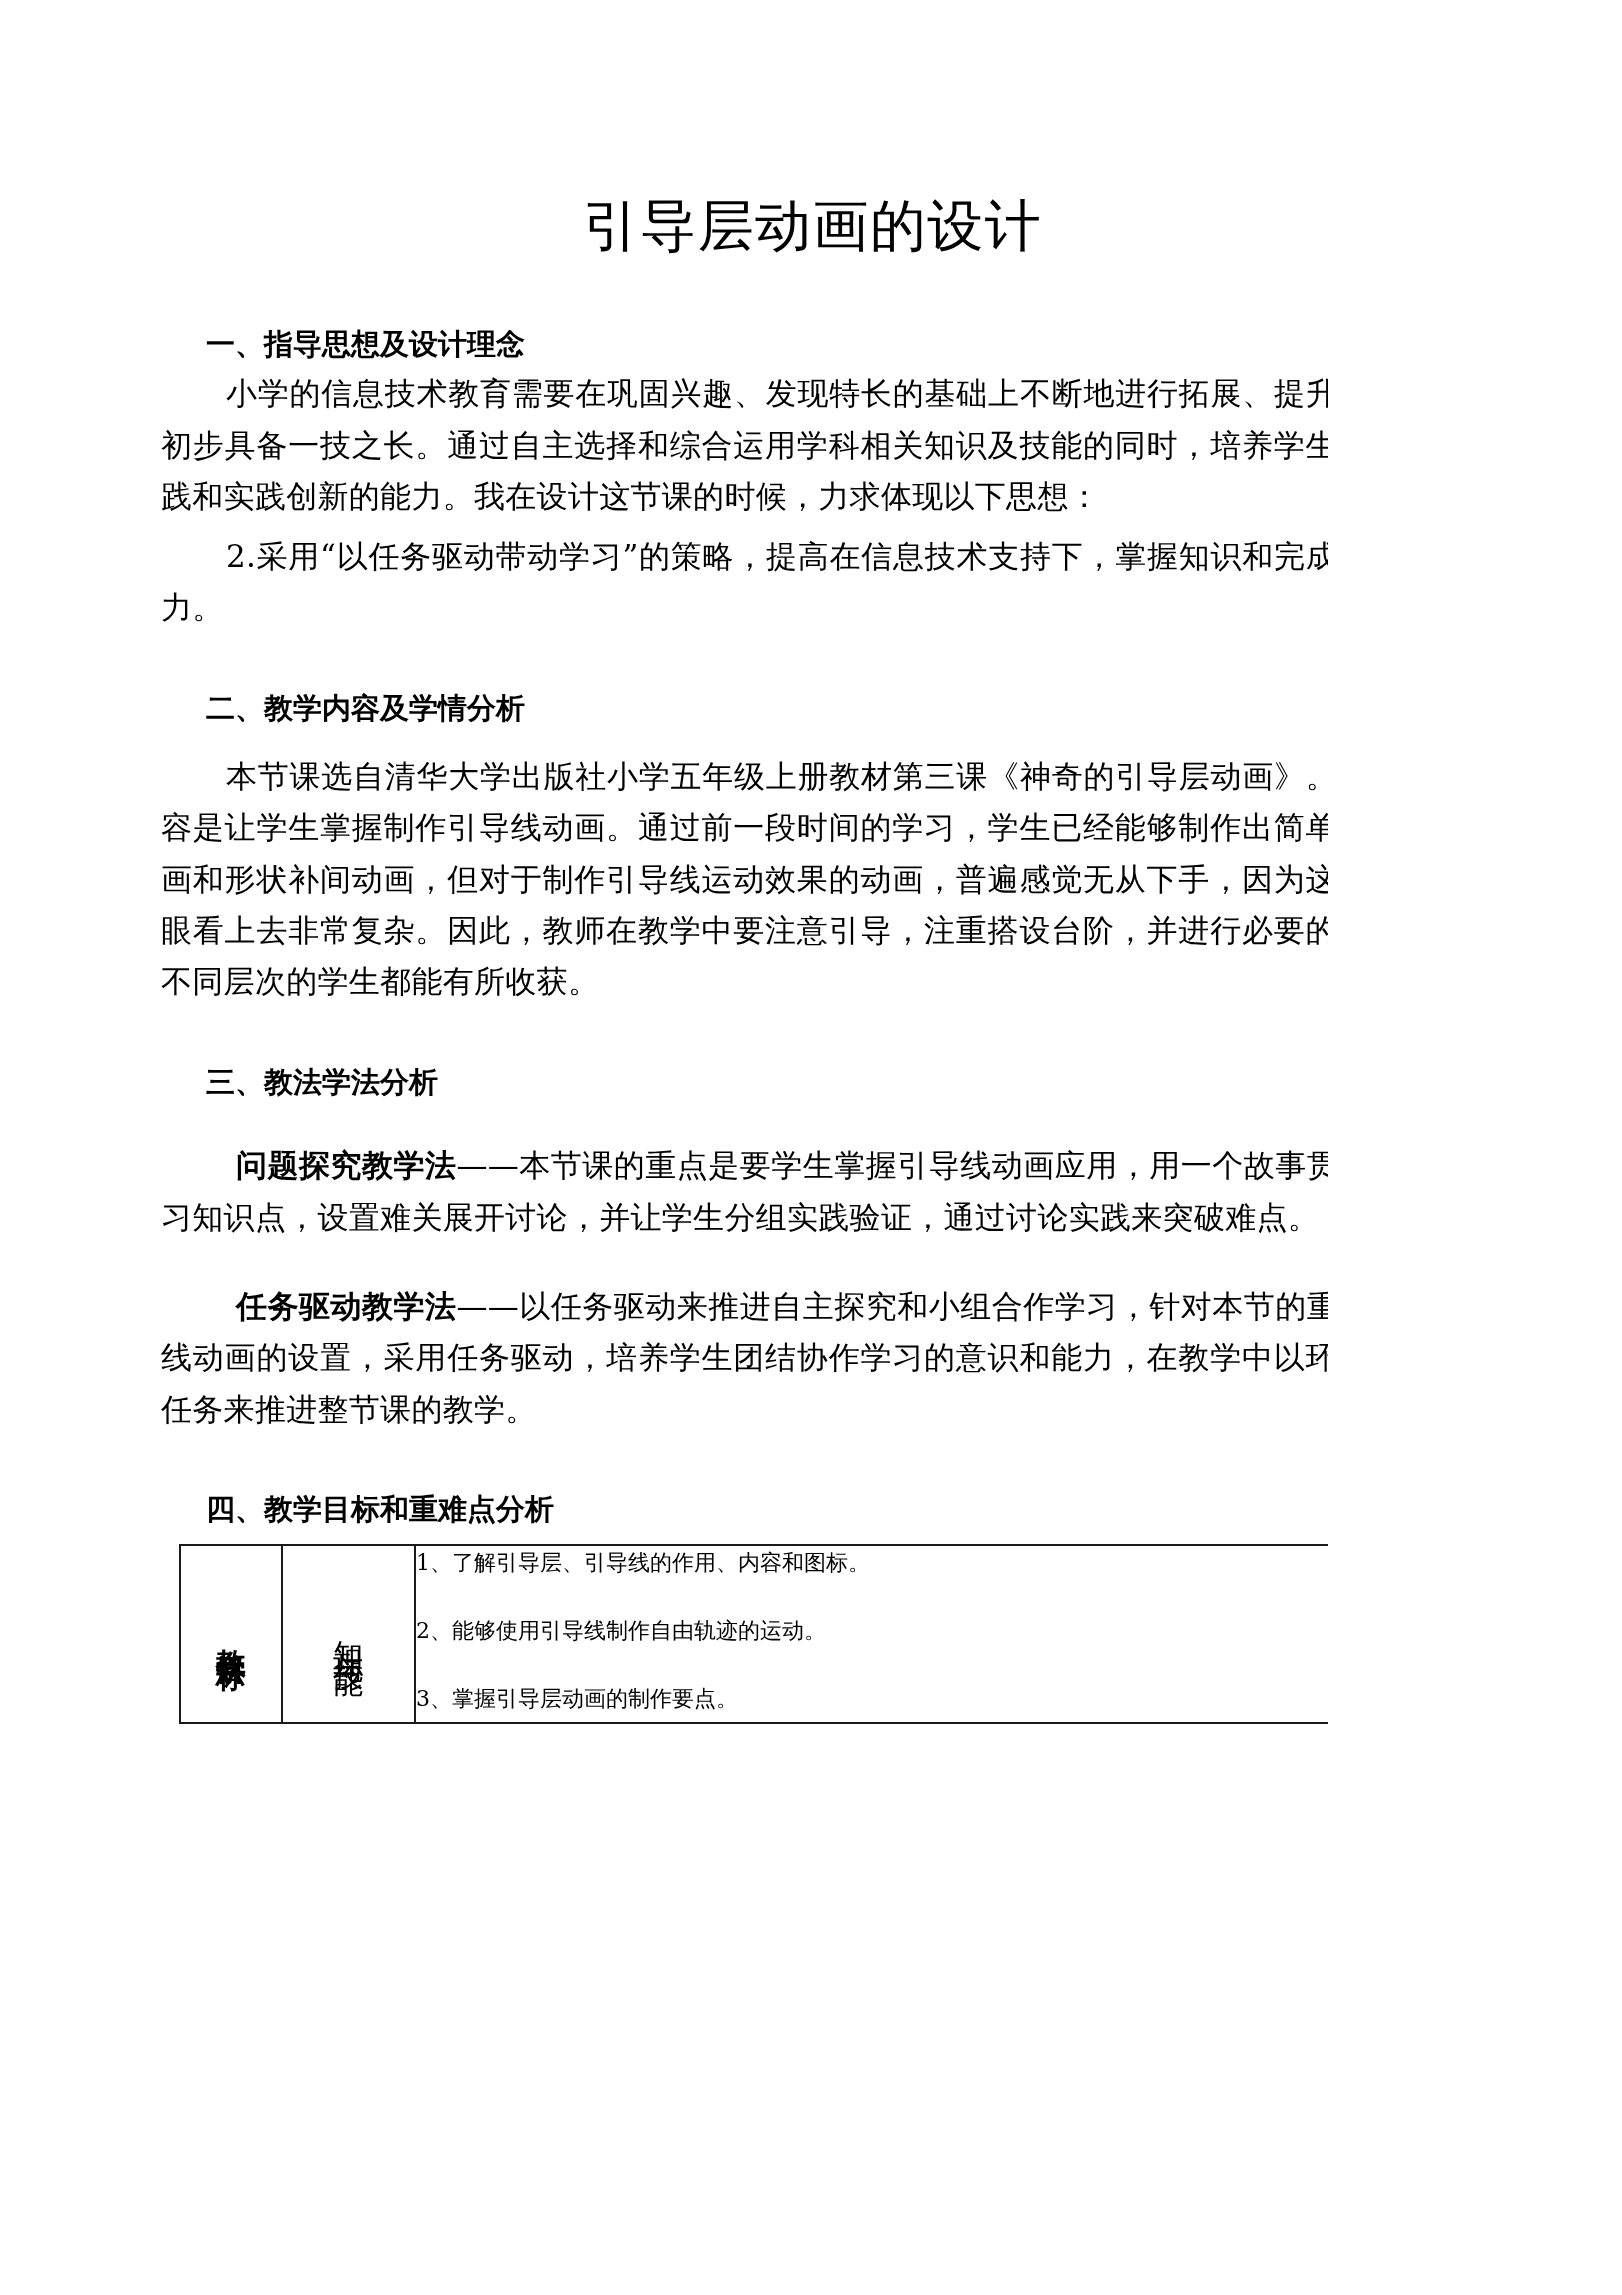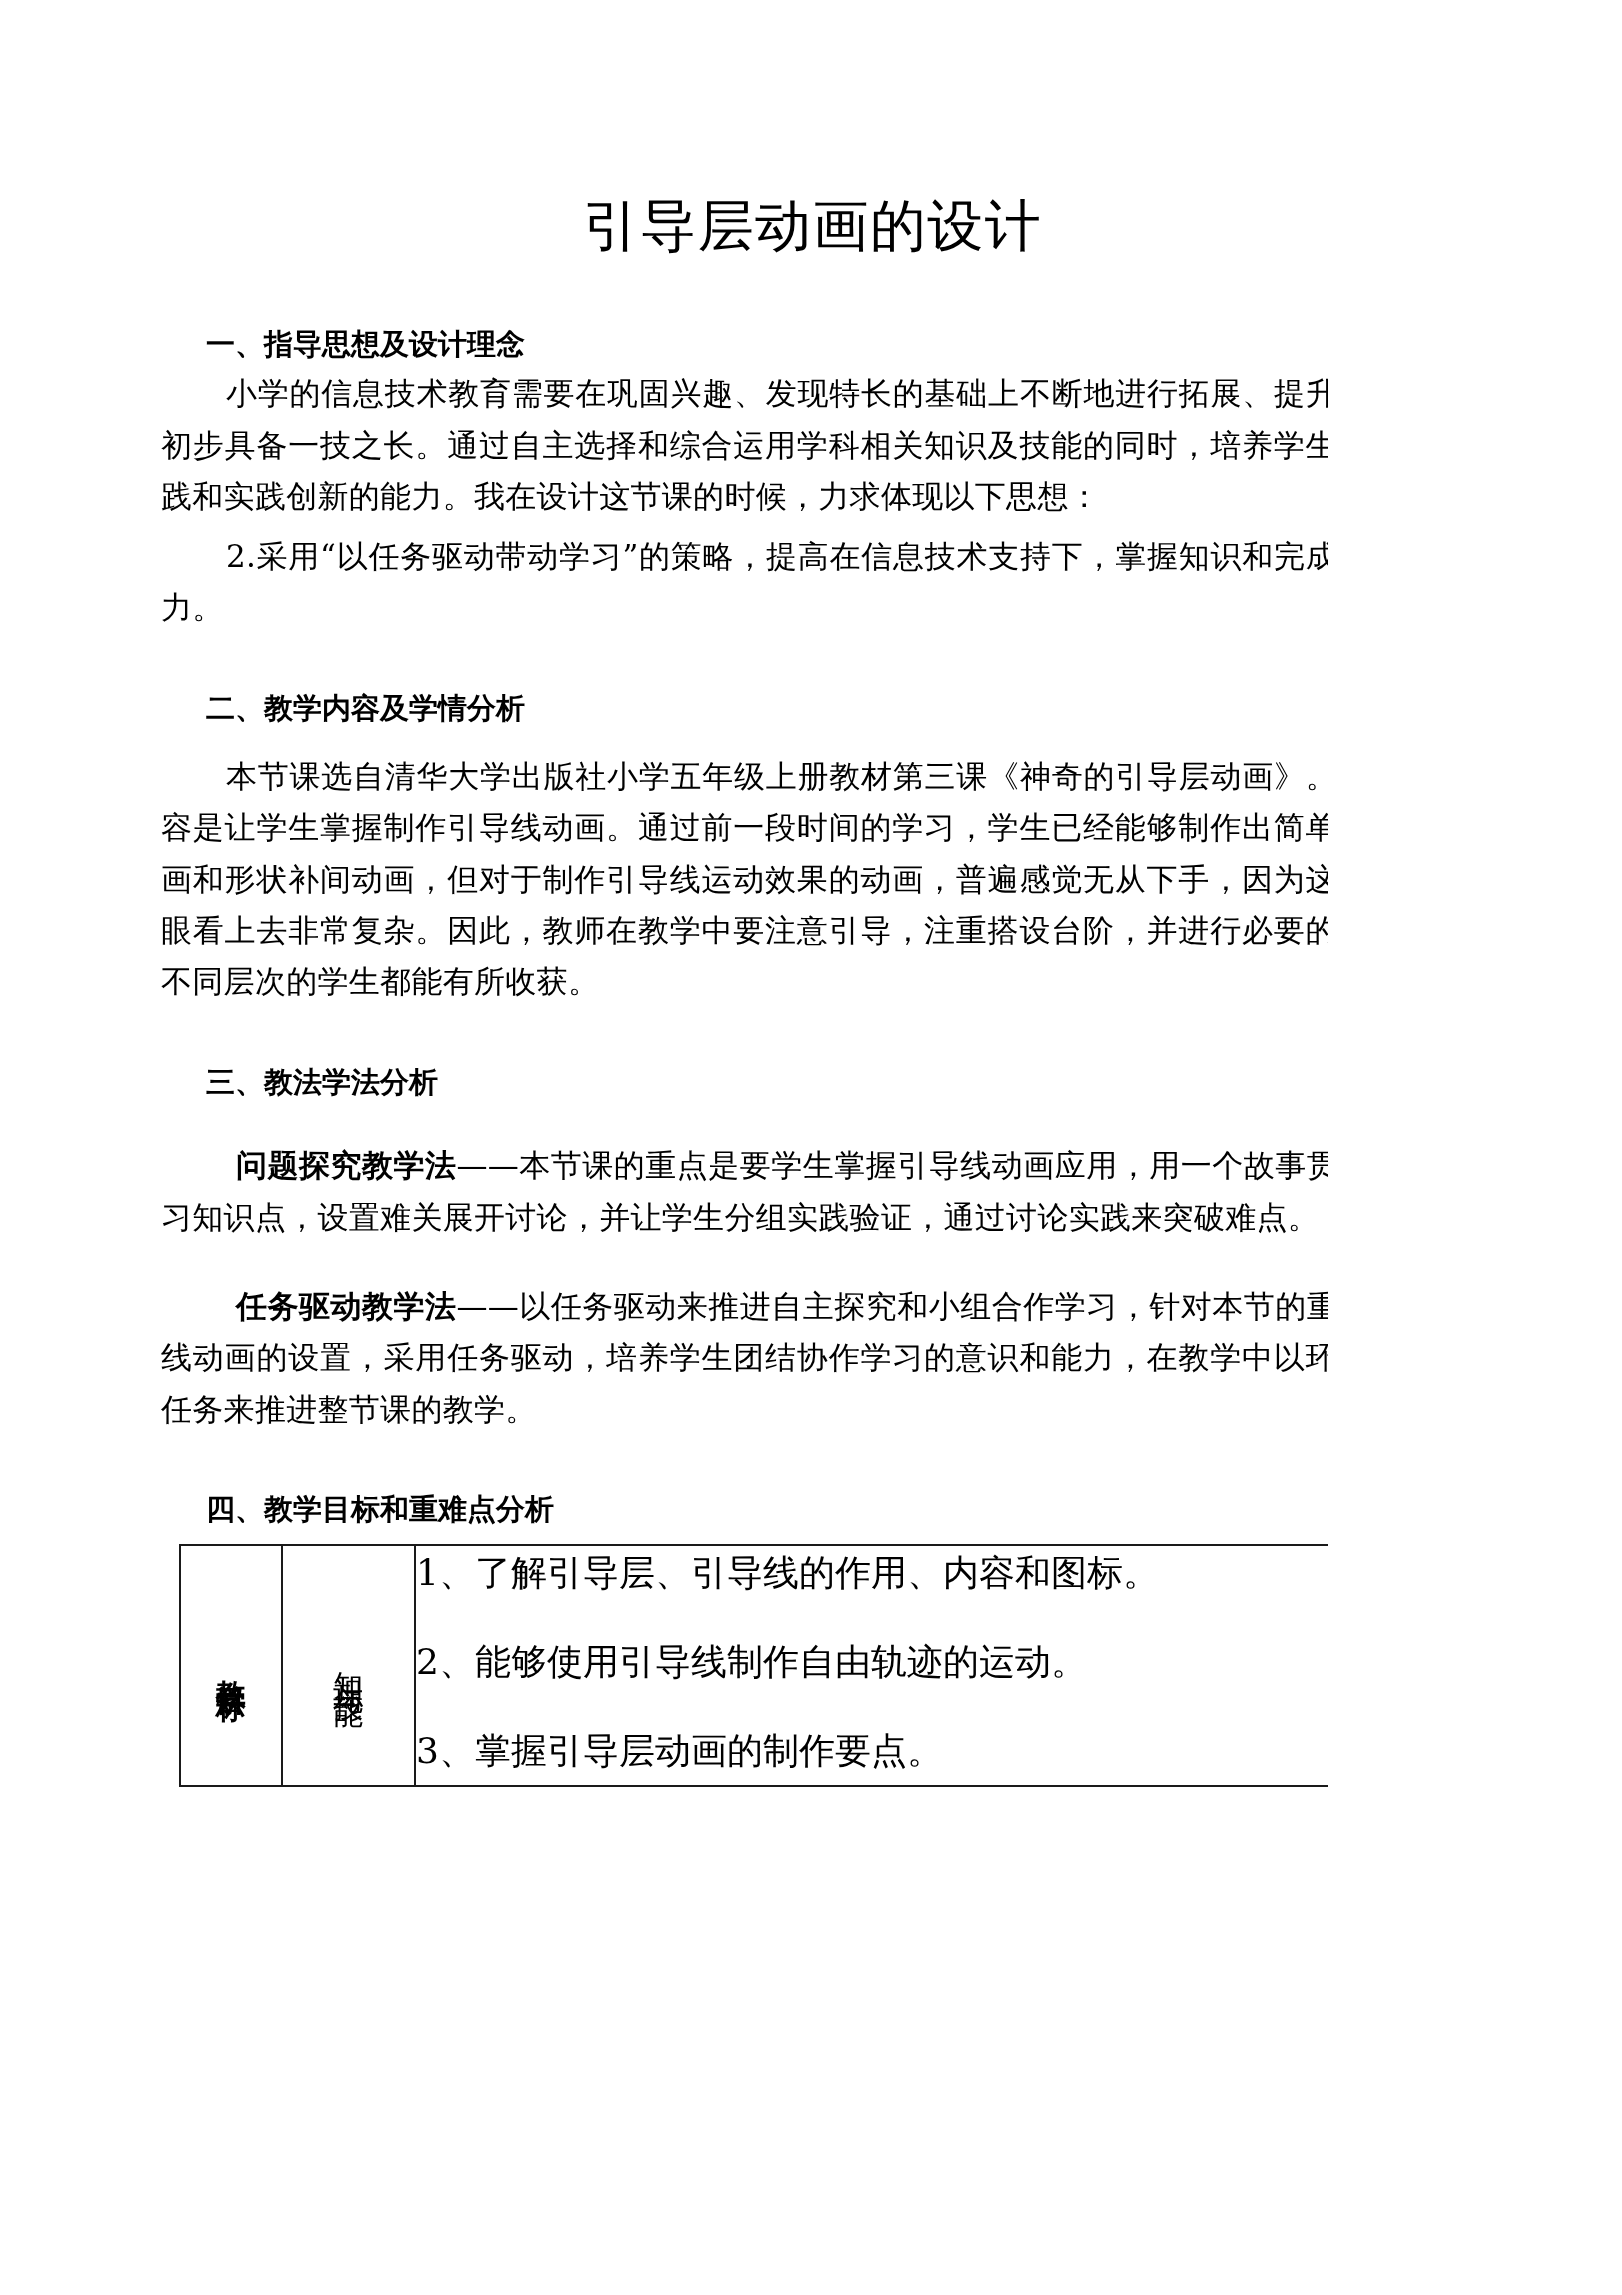--- a/index.html
+++ b/index.html
@@ -130,21 +130,21 @@
     letter-spacing: 4.1px;
     font-family: "DejaVu Sans", "Liberation Sans", sans-serif;
     font-weight: bold;
   }
   .vtext.normal {
     font-family: "DejaVu Serif", "Liberation Serif", serif;
     font-weight: 400;
     letter-spacing: 6.8px;
   }
   .goal-item {
-    font-size: 36px;
+    font-size: 22px;
     line-height: 1.5;
     margin: 0 0 35px 0;
   }
   .goal-item:last-child { margin-bottom: 6.8px; }
 </style>
 </head>
 <body>
 
 <div class="page">
   <div class="content">

